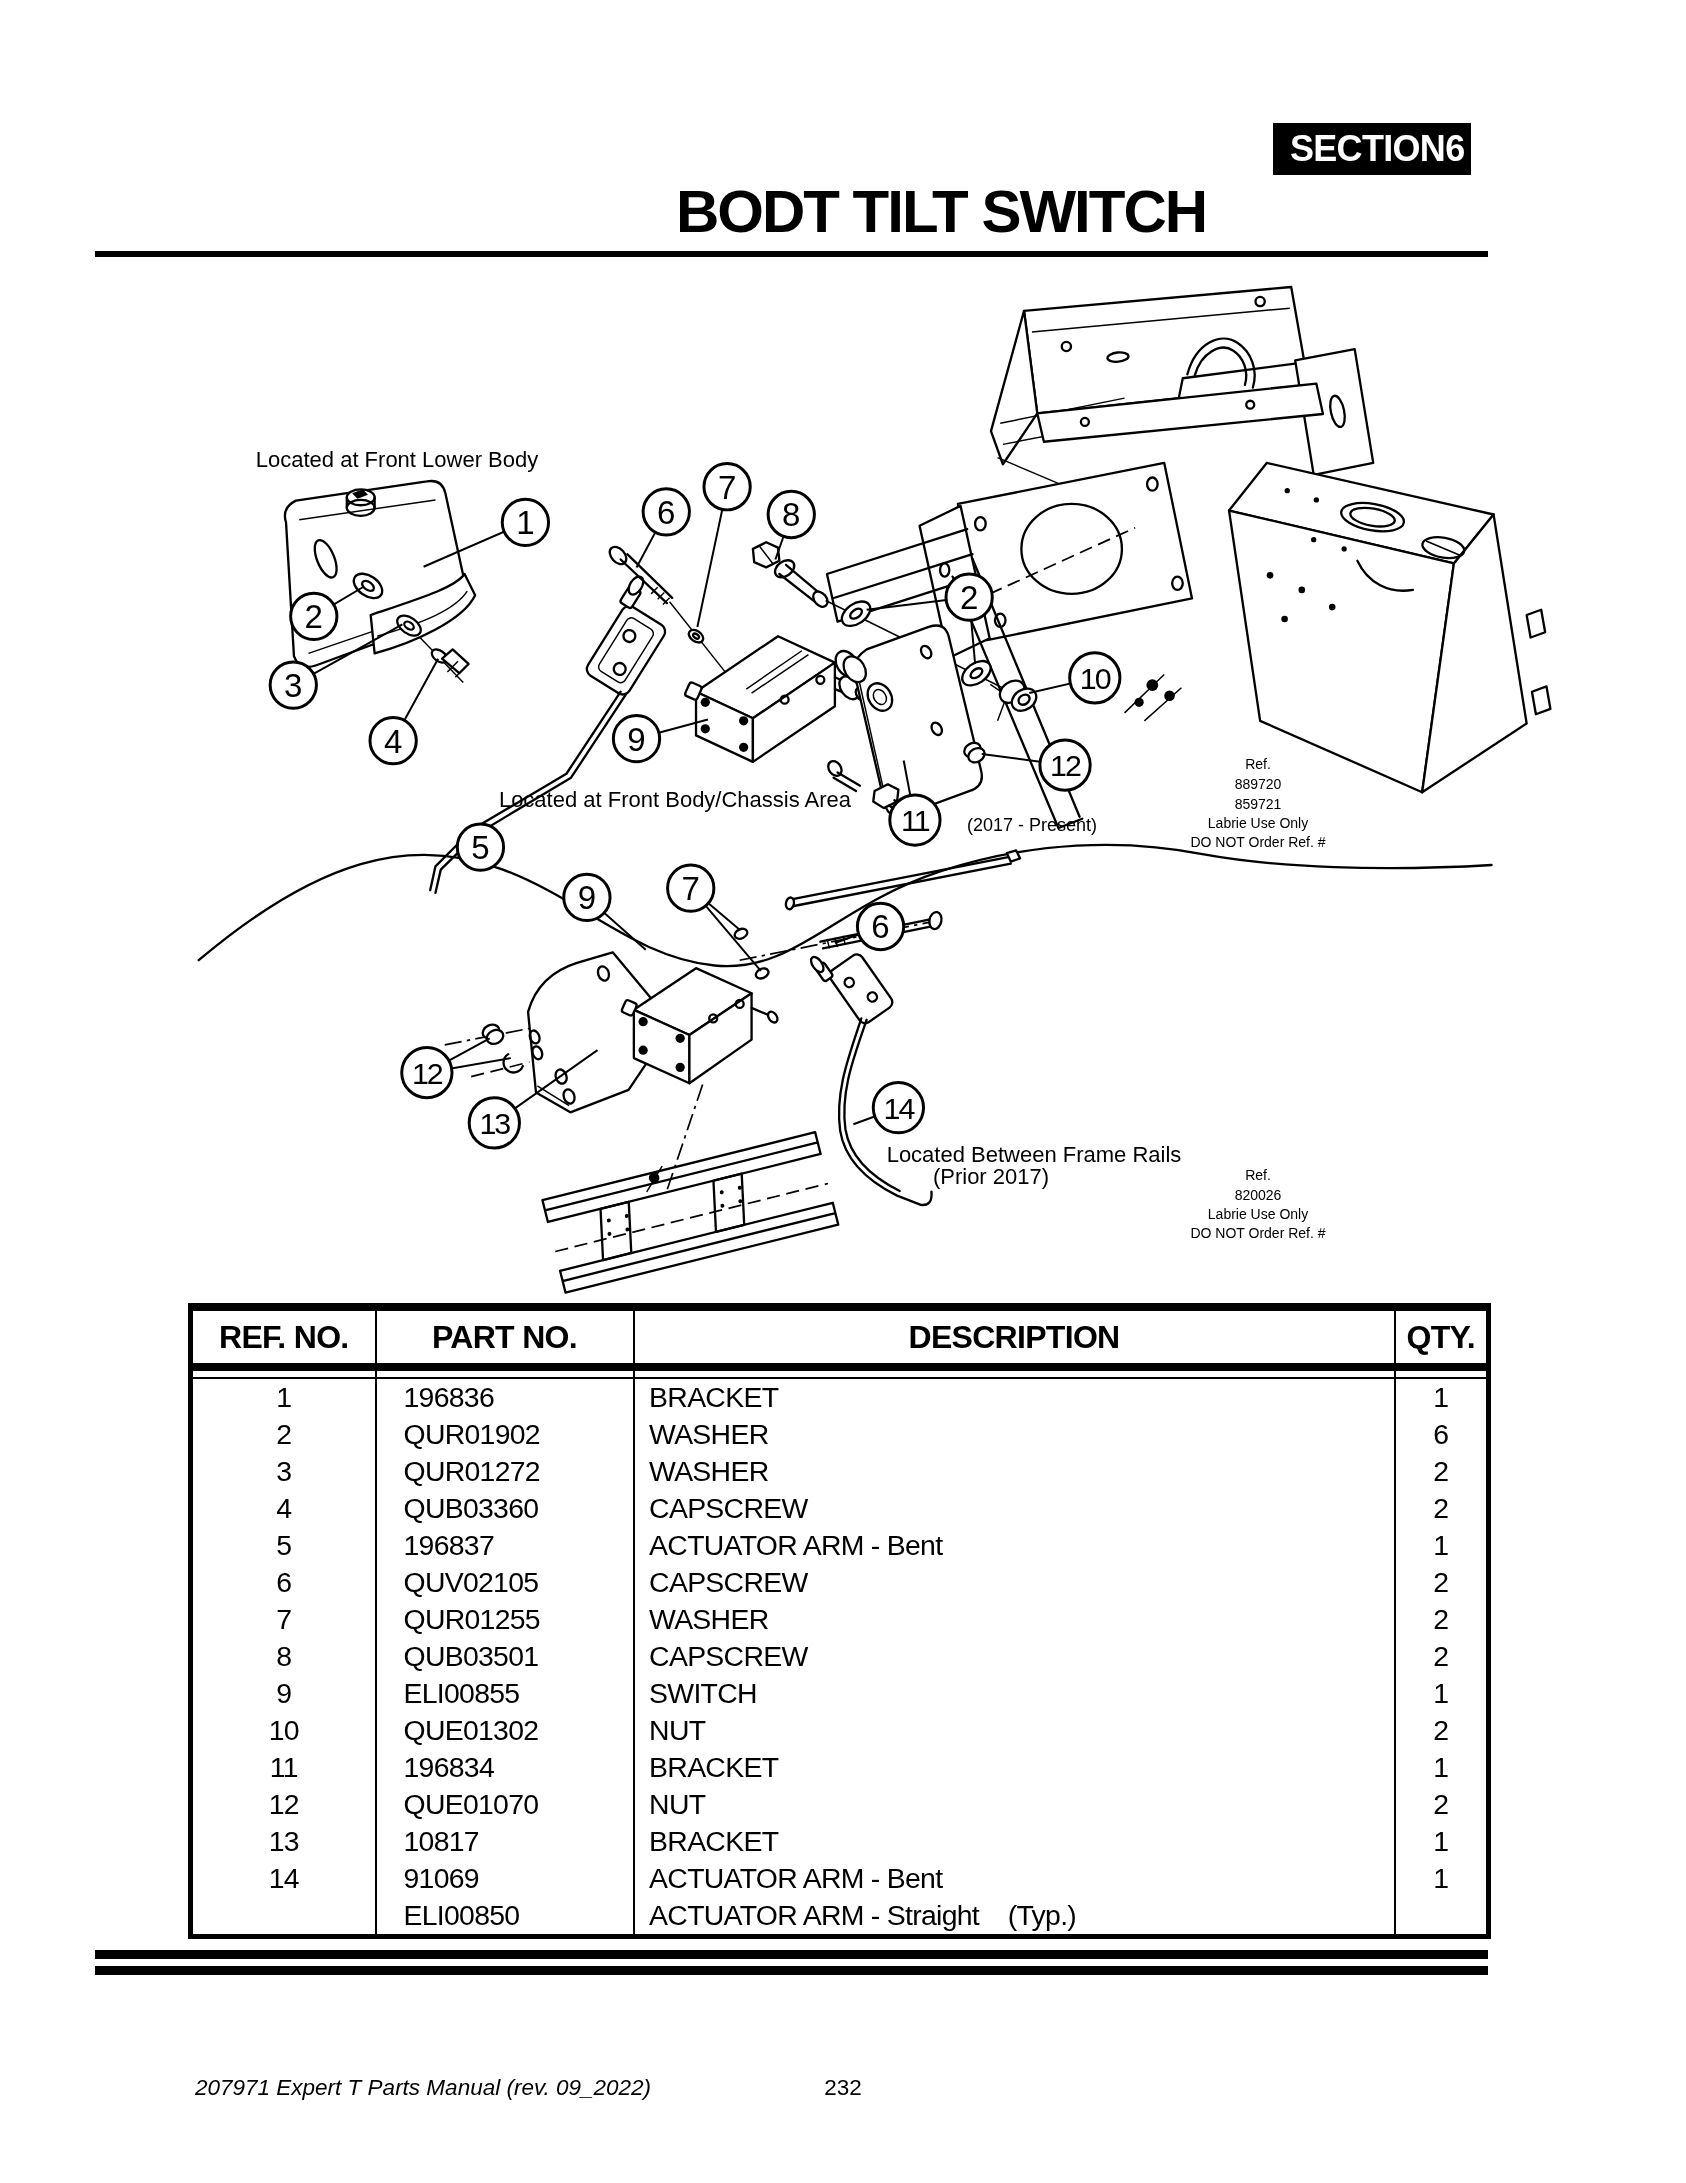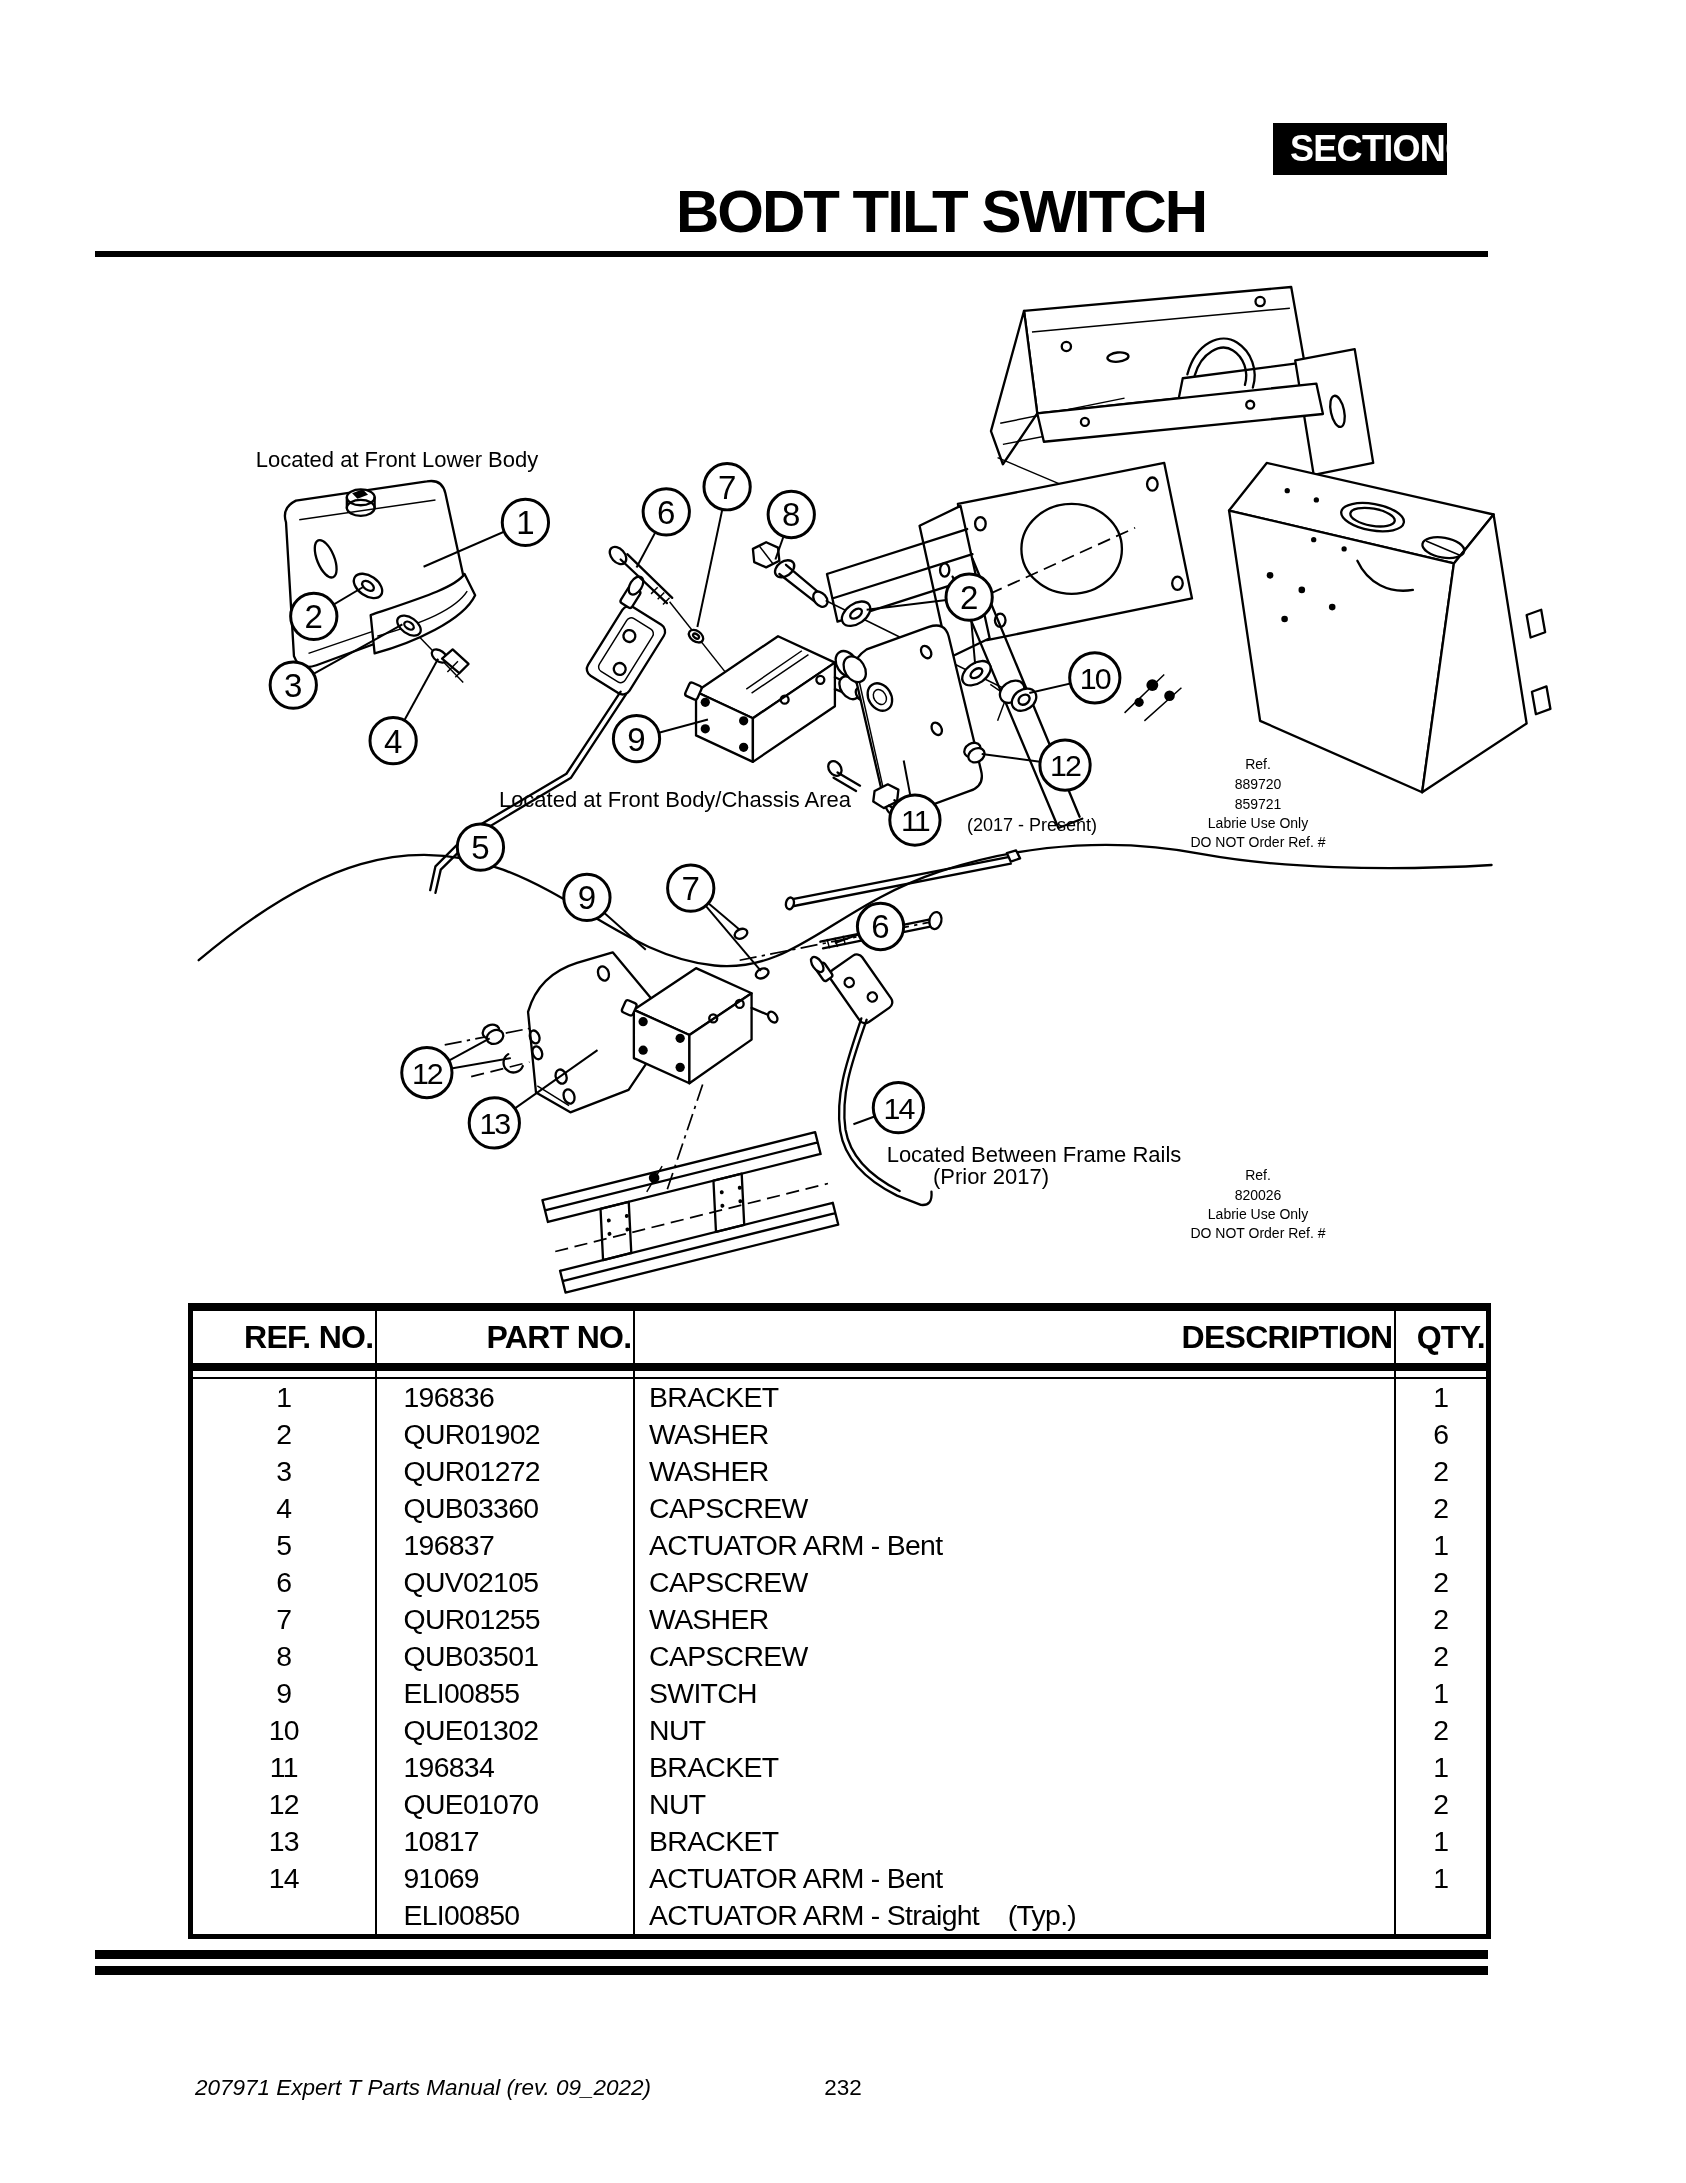--- a/index.html
+++ b/index.html
@@ -2,21 +2,21 @@
 <html style="font-size:10.6px"><head>
 <meta charset="utf-8">
 <style>
   html,body{margin:0;padding:0;background:#888;}
   .page{
     position:relative;width:1687px;height:2183px;background:#ffffff;
     font-family:"Liberation Sans", sans-serif;color:#000;overflow:hidden;
   }
   
   .section-box{
-    position:absolute;left:1273px;top:123px;width:174px;height:52px;
+    position:absolute;left:1273px;top:123px;width:198px;height:52px;
     background:#000;color:#fff;display:flex;align-items:center;
     justify-content:space-between;padding:0 17px;box-sizing:border-box;
     font-weight:bold;font-size:36px;letter-spacing:-0.7px;
   }
   .page-title{
     position:absolute;right:217px;top:177px;width:1058px;text-align:center;
     font-weight:bold;font-size:60px;letter-spacing:-2px;white-space:nowrap;
   }
   .title-rule{position:absolute;left:95px;top:251px;width:1393px;height:6px;background:#000;}
   
@@ -34,21 +34,21 @@
   .dashdot{stroke:#000;stroke-width:2.6;fill:none;stroke-dasharray:26 8 5 8;}
   .dot{fill:#000;stroke:none;}
   
   .parts-table{
     position:absolute;left:188px;top:1303px;width:1298px;border-collapse:collapse;
     table-layout:fixed;
   }
   .parts-table{border:5.3px solid #000;border-top-width:8.6px;}
   .parts-table th{
     font-size:32px;font-weight:bold;height:50px;letter-spacing:-0.7px;
-    border-bottom:8px solid #000;text-align:right;vertical-align:middle;
+    border-bottom:8px solid #000;text-align:center;vertical-align:middle;
   }
   .parts-table th+th, .parts-table td+td{border-left:2.6px solid #000;}
   .parts-table tr.dbl td{height:6px;border-bottom:2.6px solid #000;padding:0;}
   .parts-table td{
     font-size:28.4px;height:37px;vertical-align:middle;letter-spacing:-0.7px;
     padding:0;overflow:hidden;
   }
   .parts-table td.c0{text-align:center;}
   .parts-table td.c1{text-align:left;padding-left:27px;}
   .parts-table td.c2{text-align:left;padding-left:14.6px;white-space:pre-wrap;}

